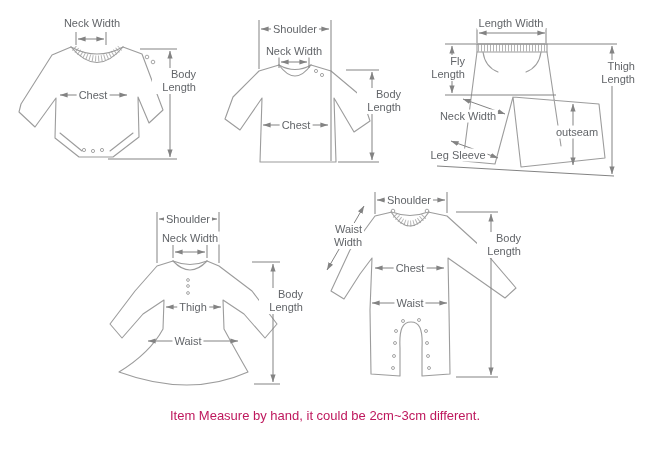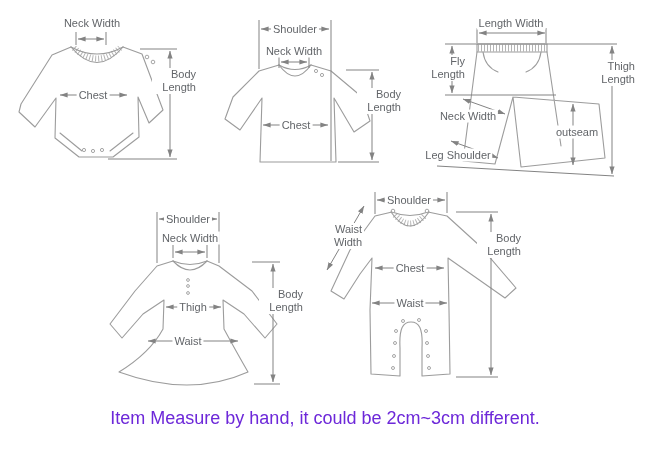--- a/index.html
+++ b/index.html
@@ -9,21 +9,21 @@
   .garm{stroke:#9c9c9c;fill:none;stroke-width:1.1;stroke-linejoin:round;stroke-linecap:round;}
   .rib{stroke:#b4b4b4;fill:none;stroke-width:6;stroke-dasharray:1 2;}
   .rib2{stroke:#b4b4b4;fill:none;stroke-width:7;stroke-dasharray:1 2;}
   .snap{fill:#ffffff;stroke:#9c9c9c;stroke-width:0.9;}
   .dim{stroke:#838383;fill:none;stroke-width:1;}
   .arr{marker-start:url(#arw);marker-end:url(#arw);}
   .lbl{position:absolute;transform:translate(-50%,-50%);background:#ffffff;color:#626569;
        font-size:11px;line-height:1.18;text-align:center;white-space:nowrap;padding:0 2px;}
   .lbl.two{white-space:normal;text-align:right;}
   .caption{position:absolute;left:0;right:0;top:408px;text-align:center;
-           font-size:18px;color:#6d28d9;background:transparent;}
+           font-size:13px;color:#be185d;background:transparent;}
 </style>
 </head>
 <body>
 
 <div id="stage">
 
   <svg id="art" width="650" height="450" viewBox="0 0 650 450">
     <defs>
       <marker id="arw" viewBox="0 0 8 6" refX="7.6" refY="3" markerWidth="8" markerHeight="6" orient="auto-start-reverse" markerUnits="strokeWidth">
         <path d="M0,0.4 L7.8,3 L0,5.6 Z" fill="#838383"></path>
@@ -141,21 +141,21 @@
   <span class="lbl" style="left:295px;top:29px">Shoulder</span>
   <span class="lbl" style="left:294px;top:51px">Neck Width</span>
   <span class="lbl" style="left:296px;top:125px">Chest</span>
   <span class="lbl two" style="left:380px;top:101px;width:42px">Body Length</span>
 
   <span class="lbl" style="left:511px;top:23px">Length Width</span>
   <span class="lbl two" style="left:445px;top:68px;width:40px">Fly Length</span>
   <span class="lbl two" style="left:615px;top:73px;width:40px">Thigh Length</span>
   <span class="lbl" style="left:468px;top:116px">Neck Width</span>
   <span class="lbl" style="left:577px;top:132px">outseam</span>
-  <span class="lbl" style="left:458px;top:155px">Leg Shoulder</span>
+  <span class="lbl" style="left:458px;top:155px">Leg Sleeve</span>
 
   <span class="lbl" style="left:188px;top:219px">Shoulder</span>
   <span class="lbl" style="left:190px;top:238px">Neck Width</span>
   <span class="lbl" style="left:193px;top:307px">Thigh</span>
   <span class="lbl" style="left:188px;top:341px">Waist</span>
   <span class="lbl two" style="left:282px;top:301px;width:42px">Body Length</span>
 
   <span class="lbl" style="left:409px;top:200px">Shoulder</span>
   <span class="lbl two" style="left:341px;top:236px;width:42px">Waist Width</span>
   <span class="lbl" style="left:410px;top:268px">Chest</span>

